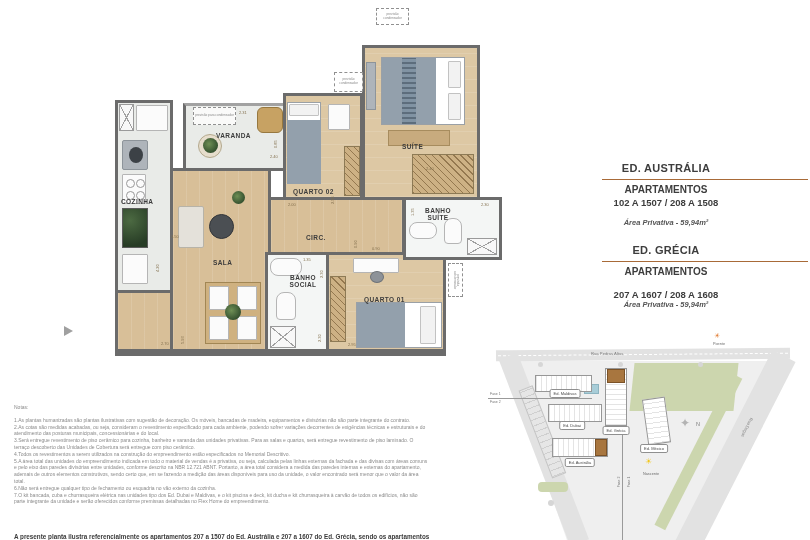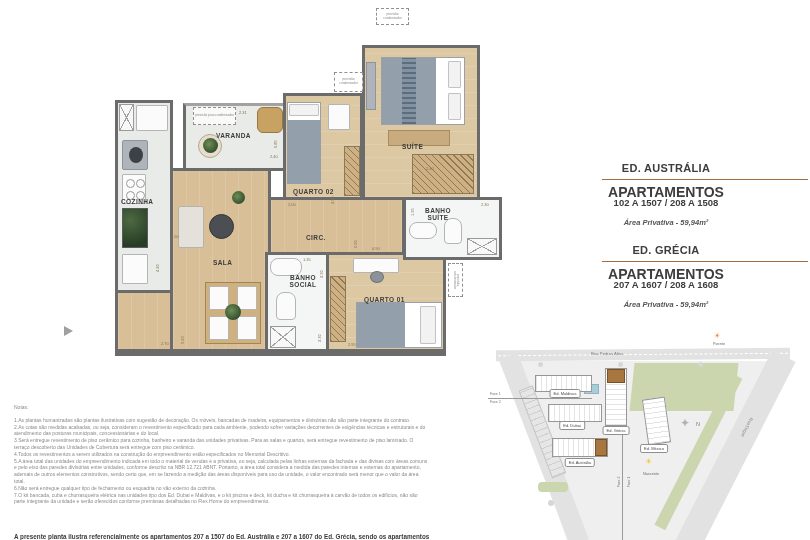--- a/index.html
+++ b/index.html
@@ -29,21 +29,21 @@
         background-image:linear-gradient(to top right,transparent calc(50% - .5px),#a0a0a0 calc(50% - .5px),#a0a0a0 calc(50% + .5px),transparent calc(50% + .5px)),
                          linear-gradient(to bottom right,transparent calc(50% - .5px),#a0a0a0 calc(50% - .5px),#a0a0a0 calc(50% + .5px),transparent calc(50% + .5px))}
   .plant{border-radius:50%;background:radial-gradient(circle at 40% 40%,#6f8f55,#35512f 70%)}
   .bed{background:#fff;border:1px solid #9aa0a6}
   .pillow{background:#f2f2f2;border:1px solid #c2c2c2;border-radius:1px}
   .duvet{background:#93a0ac}
   
   #panel{position:absolute;left:602px;top:160px;width:206px}
   .p-name{position:absolute;width:128px;text-align:center;font-weight:bold;font-size:11px;color:#3d3d3d;letter-spacing:.3px}
   .p-rule{position:absolute;left:0;width:206px;height:0;border-top:1.5px solid #a86a38}
-  .p-sub{position:absolute;width:128px;text-align:center;font-weight:bold;font-size:14px;color:#3d3d3d}
+  .p-sub{position:absolute;width:128px;text-align:center;font-weight:bold;font-size:10px;color:#3d3d3d}
   .p-range{position:absolute;width:128px;text-align:center;font-weight:bold;font-size:9.5px;color:#3d3d3d}
   .p-area{position:absolute;width:128px;text-align:center;font-style:italic;font-weight:bold;font-size:7.5px;color:#555}
   
   #siteplan{position:absolute;left:488px;top:332px;width:322px;height:208px}
   #site-ground{position:absolute;left:0;top:0;width:322px;height:208px;background:#efefef;
                clip-path:polygon(5% 14%,93% 14%,64% 100%,24.5% 100%)}
   .green{position:absolute;background:#ccd6ae}
   .street{position:absolute;background:#e2e2e2}
   .street-label{position:absolute;font-size:4.2px;color:#7c7c7c;white-space:nowrap}
   .bldg{position:absolute;background:#fff;border:1px solid #979797;
@@ -179,21 +179,21 @@
 <div id="panel">
   <div class="p-name" style="top:2px">ED. AUSTRÁLIA</div>
   <div class="p-rule" style="top:19px"></div>
   <div class="p-sub" style="top:24px">APARTAMENTOS</div>
   <div class="p-range" style="top:37px">102 A 1507 / 208 A 1508</div>
   <div class="p-area" style="top:58px">Área Privativa - 59,94m²</div>
 
   <div class="p-name" style="top:84px">ED. GRÉCIA</div>
   <div class="p-rule" style="top:101px"></div>
   <div class="p-sub" style="top:106px">APARTAMENTOS</div>
-  <div class="p-range" style="top:119px">207 A 1607 / 208 A 1608</div>
+  <div class="p-range" style="top:129px">207 A 1607 / 208 A 1608</div>
   <div class="p-area" style="top:140px">Área Privativa - 59,94m²</div>
 </div>
 
 <div id="siteplan">
   <div id="site-ground"></div>
 
   <div class="street" style="left:8px;top:17px;width:294px;height:11px;transform:rotate(-.5deg)">
     <div style="position:absolute;left:2px;top:5px;width:290px;height:0;border-top:1px dashed #fff"></div>
   </div>
   <div class="street" style="left:283px;top:24px;width:26px;height:220px;transform:rotate(27deg);transform-origin:top center">

